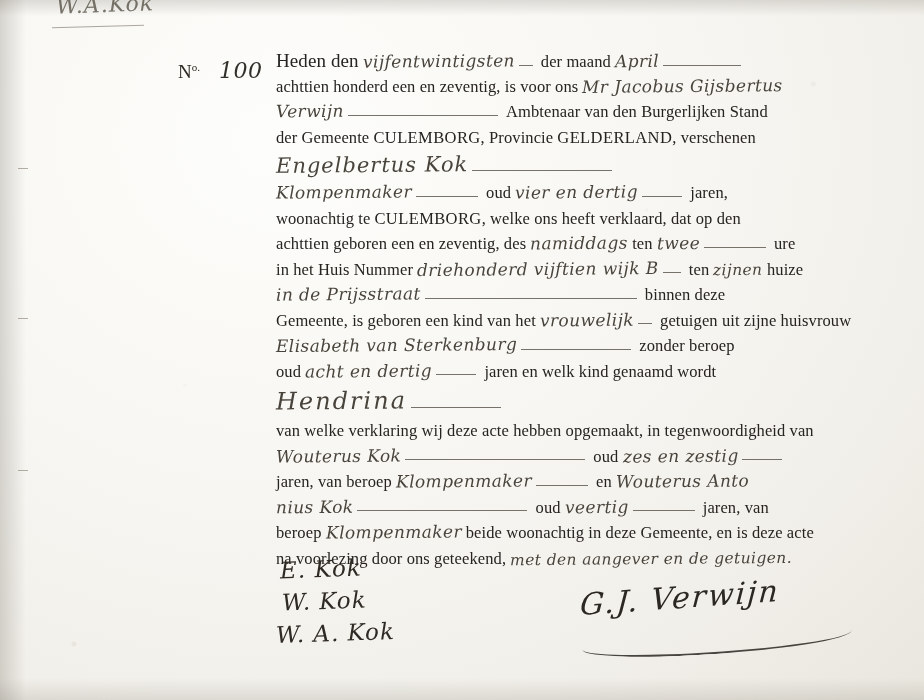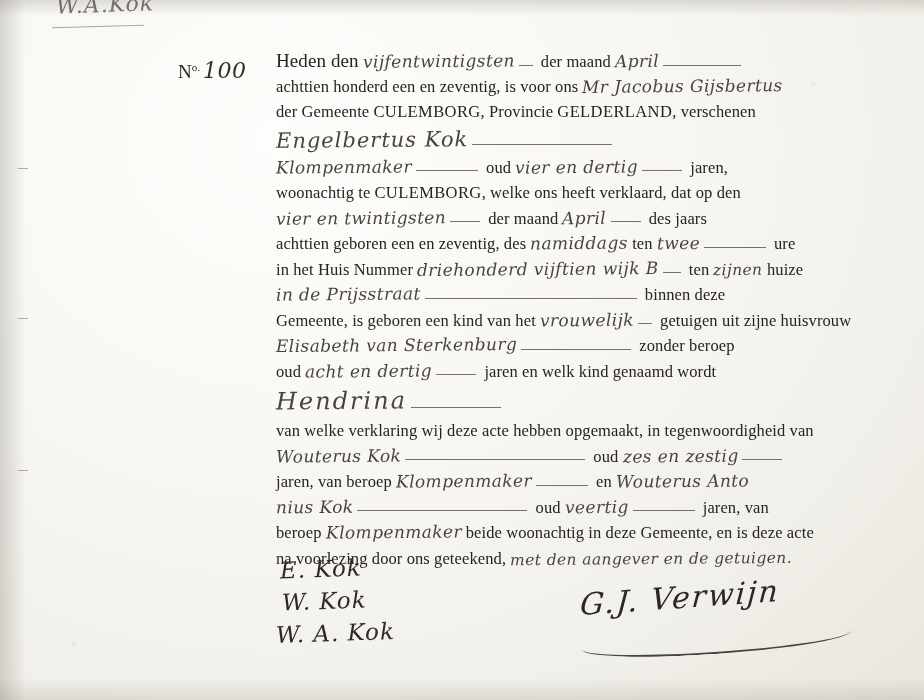--- a/index.html
+++ b/index.html
@@ -92,21 +92,21 @@
     white-space: nowrap;
   }
   .recno .sup {
     font-size: 11px;
     vertical-align: super;
   }
   .recno .num {
     font-family: "DejaVu Serif", serif;
     font-style: italic;
     font-size: 22px;
-    margin-left: 3px;
+    margin-left: 19px;
     letter-spacing: .5px;
     color: #33302a;
   }
 
   
   .body-block {
     position: absolute;
     left: 276px;
     top: 48px;
     width: 600px;
@@ -247,20 +247,24 @@
       <span class="h">vijfentwintigsten</span><span class="rule" style="width:14px;"></span>
       <span class="p">der maand</span>
       <span class="h">April</span><span class="rule" style="width:78px;"></span>
     </div>
 
     <div class="line">
       <span class="p">achttien honderd een en zeventig, is voor ons</span>
       <span class="h">Mr Jacobus Gijsbertus</span>
     </div>
 
+    <div class="line">
+      <span class="h">Verwijn</span><span class="rule" style="width:150px;"></span>
+      <span class="p">Ambtenaar van den Burgerlijken Stand</span>
+    </div>
 
     <div class="line">
       <span class="p">der Gemeente</span>
       <span class="p caps">CULEMBORG</span><span class="p">, Provincie</span>
       <span class="p caps">GELDERLAND</span><span class="p">, verschenen</span>
     </div>
 
     <div class="line" style="height:30px;line-height:30px;">
       <span class="h big">Engelbertus Kok</span><span class="rule" style="width:140px;"></span>
     </div>
@@ -270,26 +274,20 @@
       <span class="p">oud</span>
       <span class="h">vier en dertig</span><span class="rule" style="width:40px;"></span>
       <span class="p">jaren,</span>
     </div>
 
     <div class="line">
       <span class="p">woonachtig te</span>
       <span class="p caps">CULEMBORG</span><span class="p">, welke ons heeft verklaard, dat op den</span>
     </div>
 
-    <div class="line">
-      <span class="h">vier en twintigsten</span><span class="rule" style="width:30px;"></span>
-      <span class="p">der maand</span>
-      <span class="h">April</span><span class="rule" style="width:30px;"></span>
-      <span class="p">des jaars</span>
-    </div>
 
     <div class="line">
       <span class="p">achttien geboren een en zeventig, des</span>
       <span class="h">namiddags</span>
       <span class="p">ten</span>
       <span class="h">twee</span><span class="rule" style="width:62px;"></span>
       <span class="p">ure</span>
     </div>
 
     <div class="line">

